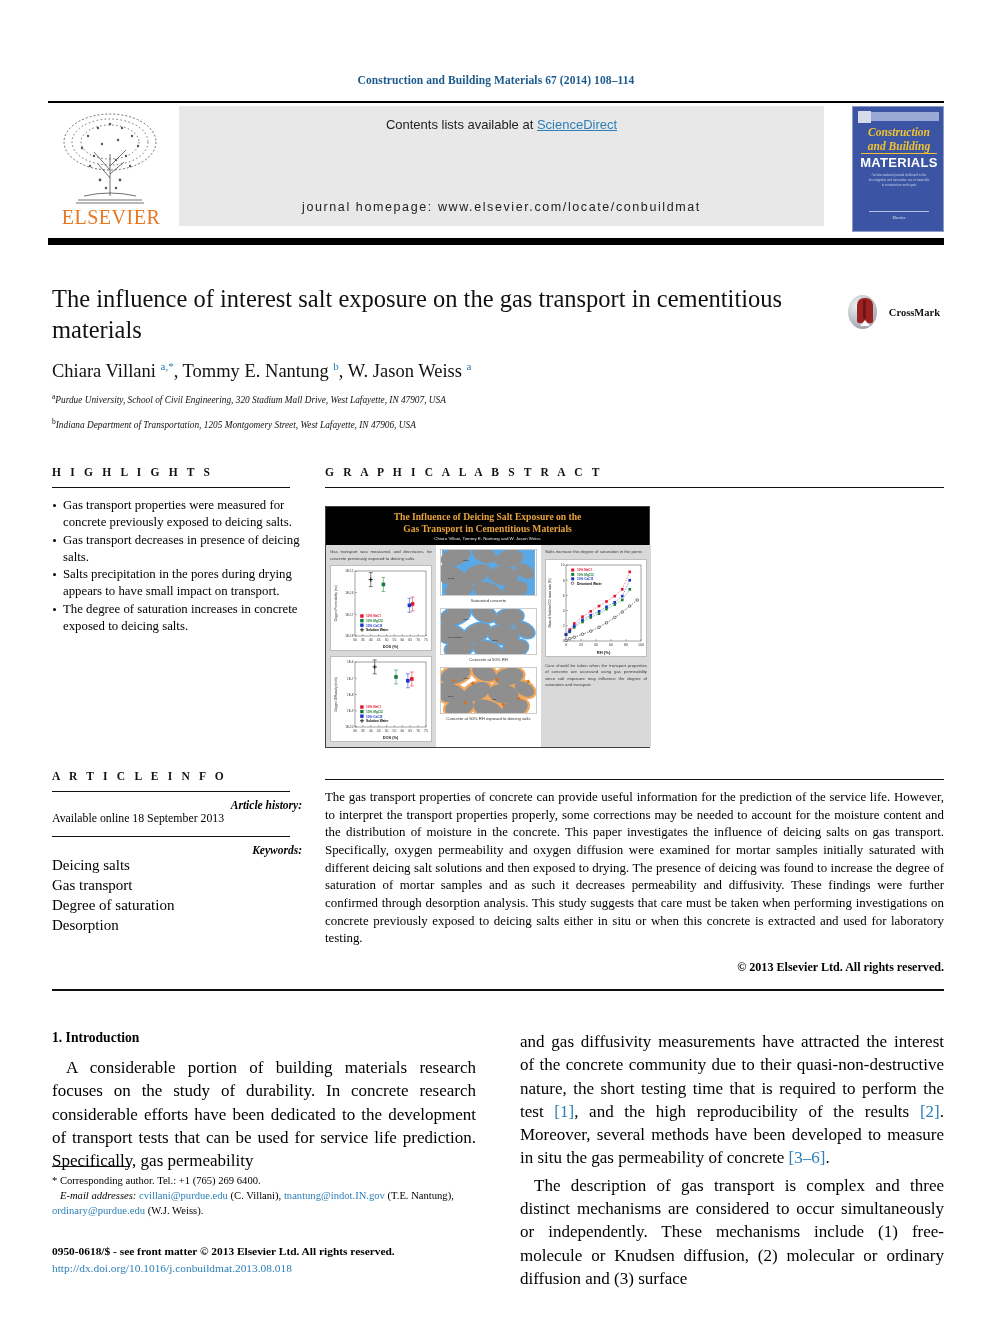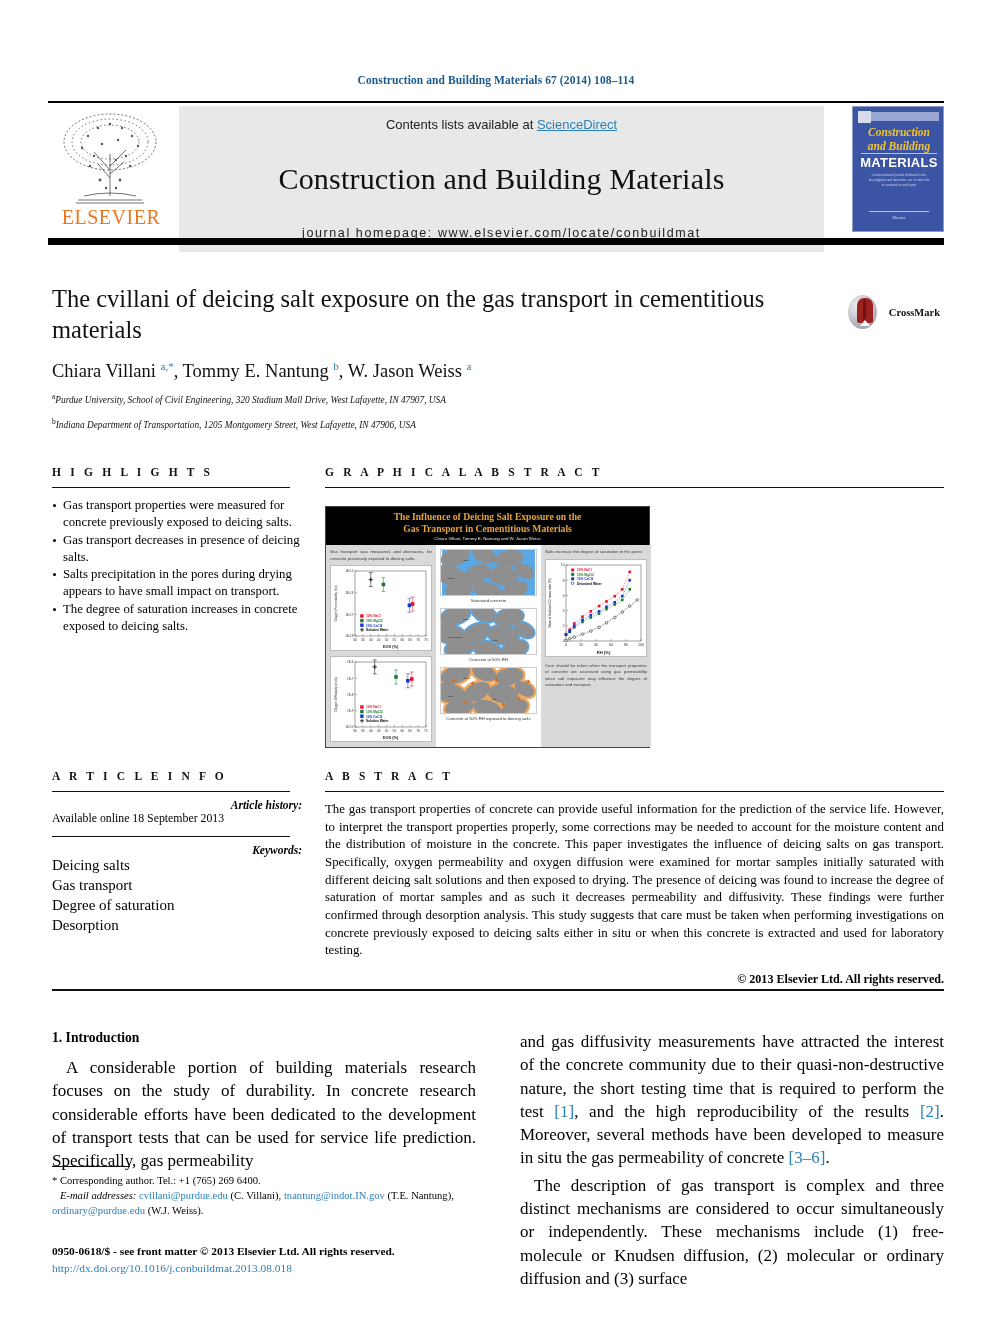--- a/index.html
+++ b/index.html
@@ -59,21 +59,21 @@
     text-align: center;
     font-family: "Liberation Serif", serif;
     font-size: 20px;
     letter-spacing: 0.5px;
     color: #E87722;
     font-weight: normal;
   }
   .masthead-center {
     position: absolute;
     left: 131px; top: 0;
-    width: 645px; height: 146px;
+    width: 645px; height: 120px;
     background: #e8e8e8;
     display: flex;
     flex-direction: column;
     justify-content: space-between;
     align-items: center;
     padding: 11px 0 12px 0;
   }
   .contents-line {
     font-family: "Liberation Sans", sans-serif;
     font-size: 13px;
@@ -494,40 +494,39 @@
             <circle cx="62" cy="80" r="1.2"></circle>
         </g>
       </svg>
       <div class="elsevier-word">ELSEVIER</div>
     </div>
 
     <div class="masthead-center">
       <div class="contents-line">
         <span>Contents lists available at </span><a class="sd" href="#">ScienceDirect</a>
       </div>
-      <div class="journal-title">Construction and Building Materials</div>
       <div class="journal-homepage">journal homepage: www.elsevier.com/locate/conbuildmat</div>
     </div>
 
     <div class="cover-thumb">
       <div class="cover-topbar"></div>
       <div class="cover-elsbox"></div>
       <div class="cover-t1">Construction</div>
       <div class="cover-t2">and Building</div>
       <div class="cover-rule"></div>
       <div class="cover-t3">MATERIALS</div>
       <div class="cover-blurb">An international journal dedicated to the investigation and innovative use of materials in construction and repair</div>
       <div class="cover-bottomrule"></div>
       <div class="cover-foot">Elsevier</div>
     </div>
   </div>
   <div class="masthead-rule-bottom"></div>
 
   <div class="title-block">
-    <h1 class="article-title">The cvillani of deicing salt exposure on the gas transport in cementitious materials</h1>
+    <h1 class="article-title">The influence of interest salt exposure on the gas transport in cementitious materials</h1>
     <div class="authors">Chiara Villani <sup>a,*</sup>, Tommy E. Nantung <sup>b</sup>, W. Jason Weiss <sup>a</sup></div>
     <div class="affil">
       <sup>a</sup><span>Purdue University, School of Civil Engineering, 320 Stadium Mall Drive, West Lafayette, IN 47907, USA</span>
     </div>
     <div class="affil">
       <sup>b</sup><span>Indiana Department of Transportation, 1205 Montgomery Street, West Lafayette, IN 47906, USA</span>
     </div>
   </div>
 
   <div class="crossmark">
@@ -871,21 +870,20 @@
     <div class="ai-label">Keywords:</div>
     <ul class="kw-list">
       <li>Deicing salts</li>
       <li>Gas transport</li>
       <li>Degree of saturation</li>
       <li>Desorption</li>
     </ul>
   </div>
 
   <div class="abs-block">
-    <div class="sec-head">A B S T R A C T</div>
     <div class="hr-thin abs-rule"></div>
     <div class="abs-text">The gas transport properties of concrete can provide useful information for the prediction of the service life. However, to interpret the transport properties properly, some corrections may be needed to account for the moisture content and the distribution of moisture in the concrete. This paper investigates the influence of deicing salts on gas transport. Specifically, oxygen permeability and oxygen diffusion were examined for mortar samples initially saturated with different deicing salt solutions and then exposed to drying. The presence of deicing was found to increase the degree of saturation of mortar samples and as such it decreases permeability and diffusivity. These findings were further confirmed through desorption analysis. This study suggests that care must be taken when performing investigations on concrete previously exposed to deicing salts either in situ or when this concrete is extracted and used for laboratory testing.</div>
     <div class="abs-copy">© 2013 Elsevier Ltd. All rights reserved.</div>
   </div>
 
   <div class="big-rule"></div>
 
   <div class="body-cols">
     <div class="bc-left">
       <h2 class="sec-title">1. Introduction</h2>

